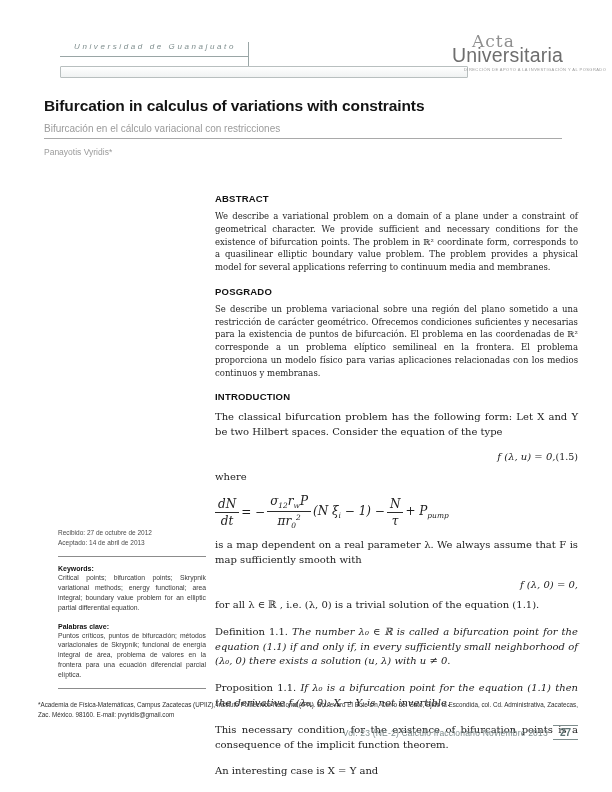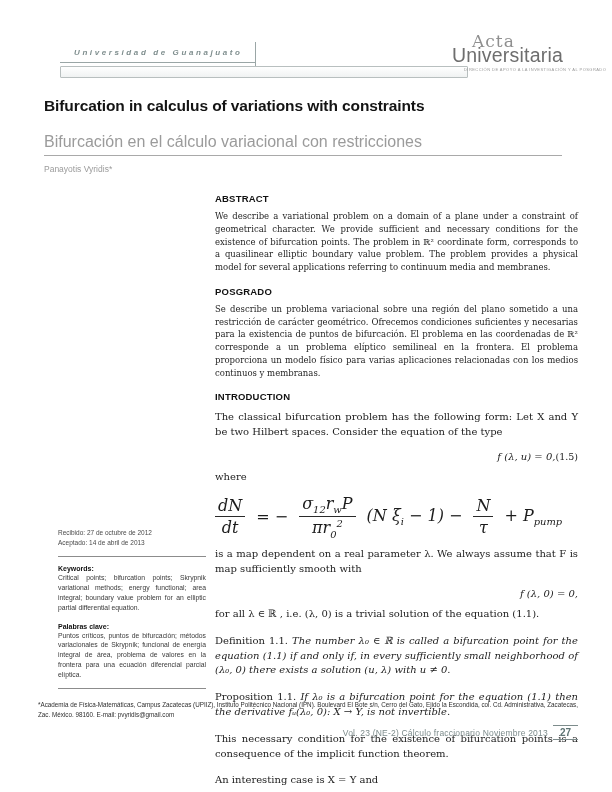--- a/index.html
+++ b/index.html
@@ -4,21 +4,21 @@
 <style>
   * { margin:0; padding:0; box-sizing:border-box; }
   html,body { background:#e8e8e8; }
   .page {
     position:relative; width:612px; height:792px; margin:0 auto;
     background:#ffffff; overflow:hidden;
     font-family:"Liberation Sans", sans-serif; color:#222;
   }
 
   
-  .uni-wrap { position:absolute; left:60px; top:42px; display:flex; align-items:center;font-weight:bold; }
+  .uni-wrap { position:absolute; left:60px; top:42px; display:flex; align-items:flex-start; }
   .uni-text {
     font-size:8px; font-style:italic; letter-spacing:2.6px; color:#7f8e8e;
     padding:0 12px 5px 14px; border-bottom:1px solid #9aa6a6; white-space:nowrap;
   }
   .uni-vline { width:1px; height:26px; background:#9aa6a6; }
   .header-bar {
     position:absolute; left:60px; top:66px; width:408px; height:12px;
     border:1px solid #b8bfbf; background:linear-gradient(#ffffff, #f0f2f2);
     border-radius:1px;
   }
@@ -31,21 +31,21 @@
     font-size:19.5px; color:#6e6e6e; letter-spacing:0.2px; margin-top:-5px; line-height:1.1;
   }
   .logo-tagline {
     font-size:4px; color:#9a9a9a; letter-spacing:0.45px; white-space:nowrap;
     margin-top:1px; margin-left:12px;
   }
 
   
   .title-block { position:absolute; left:44px; top:97px; width:518px; }
   .article-title { font-size:15.5px; font-weight:bold; color:#141414; letter-spacing:-0.1px; }
-  .article-subtitle { font-size:16px; color:#9b9b9b; margin-top:18px; }
+  .article-subtitle { font-size:10px; color:#9b9b9b; margin-top:8px; }
   .title-divider { height:1px; background:#a9a9a9; margin-top:4px; }
   .author { font-size:8.5px; color:#9b9b9b; margin-top:8px; }
 
   
   .sidebar { position:absolute; left:58px; top:528px; width:148px; }
   .side-dates { font-size:6.5px; color:#4a4a4a; line-height:1.55; }
   .side-rule { height:1px; background:#8c8c8c; margin:8px 0; }
   .side-label { font-size:7px; font-weight:bold; color:#111; margin-top:2px; }
   .side-text { font-size:6.8px; color:#3a3a3a; line-height:1.45; text-align:justify; margin-top:1px; }
   .side-gap { height:8px; }
@@ -59,22 +59,22 @@
   }
   .body-p {
     font-family:"DejaVu Serif", serif; font-size:10px; line-height:1.48;
     color:#1c1c1c; text-align:justify; margin-top:8px;
   }
   .mt12 { margin-top:12px; }
   .eq-row { display:flex; justify-content:flex-end; align-items:center; margin-top:11px; }
   .eq-lhs { font-family:"DejaVu Serif", serif; font-style:italic; font-size:10px; color:#1c1c1c; }
   .eq-num { font-family:"DejaVu Serif", serif; font-size:9.5px; color:#1c1c1c; }
   .math-line {
-    display:flex; align-items:center; gap:11px; margin-top:9px;
-    font-family:"DejaVu Serif", serif; font-style:italic; font-size:16px; color:#1c1c1c;
+    display:flex; align-items:center; gap:2px; margin-top:9px;
+    font-family:"DejaVu Serif", serif; font-style:italic; font-size:12px; color:#1c1c1c;
   }
   .frac { display:inline-block; text-align:center; vertical-align:middle; }
   .frac .num { display:block; border-bottom:1px solid #2a2a2a; padding:0 3px 1px; }
   .frac .den { display:block; padding-top:1px; }
   sub, sup { font-size:0.62em; }
   .def-label { font-weight:normal; font-style:normal; }
   .ital-p { font-style:italic; }
 
   
   .footnote {

